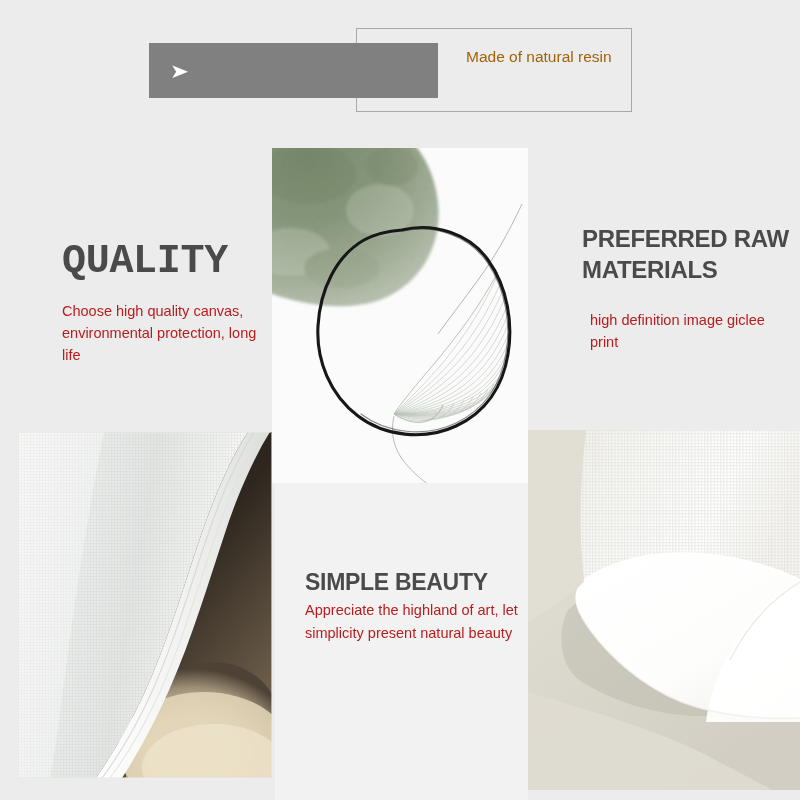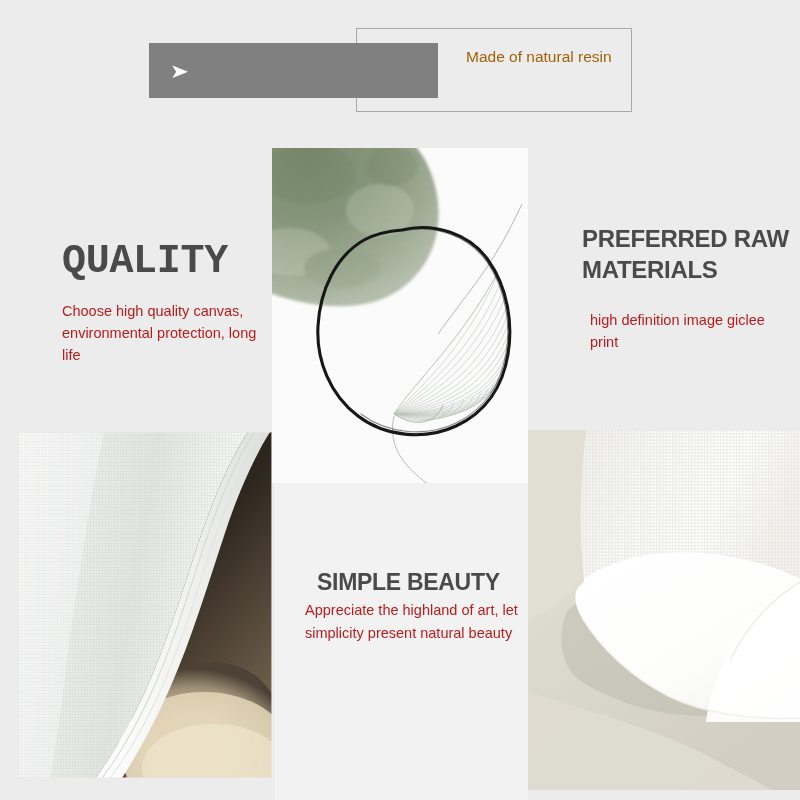--- a/index.html
+++ b/index.html
@@ -104,21 +104,21 @@
     margin-top: 24px;
     margin-left: 8px;
   }
 
   #simple-block {
     position: absolute;
     left: 305px;
     top: 570px;
     width: 215px;
   }
-  #simple-block .block-heading { font-size: 23px; line-height: 1.1; margin-left: 12px; }
+  #simple-block .block-heading { font-size: 23px; line-height: 1.1; }
   #simple-block .block-body {
     font-size: 14.5px;
     line-height: 1.55;
     margin-top: 4px;
   }
 
   
   #center-lower-panel {
     position: absolute;
     left: 275px;

